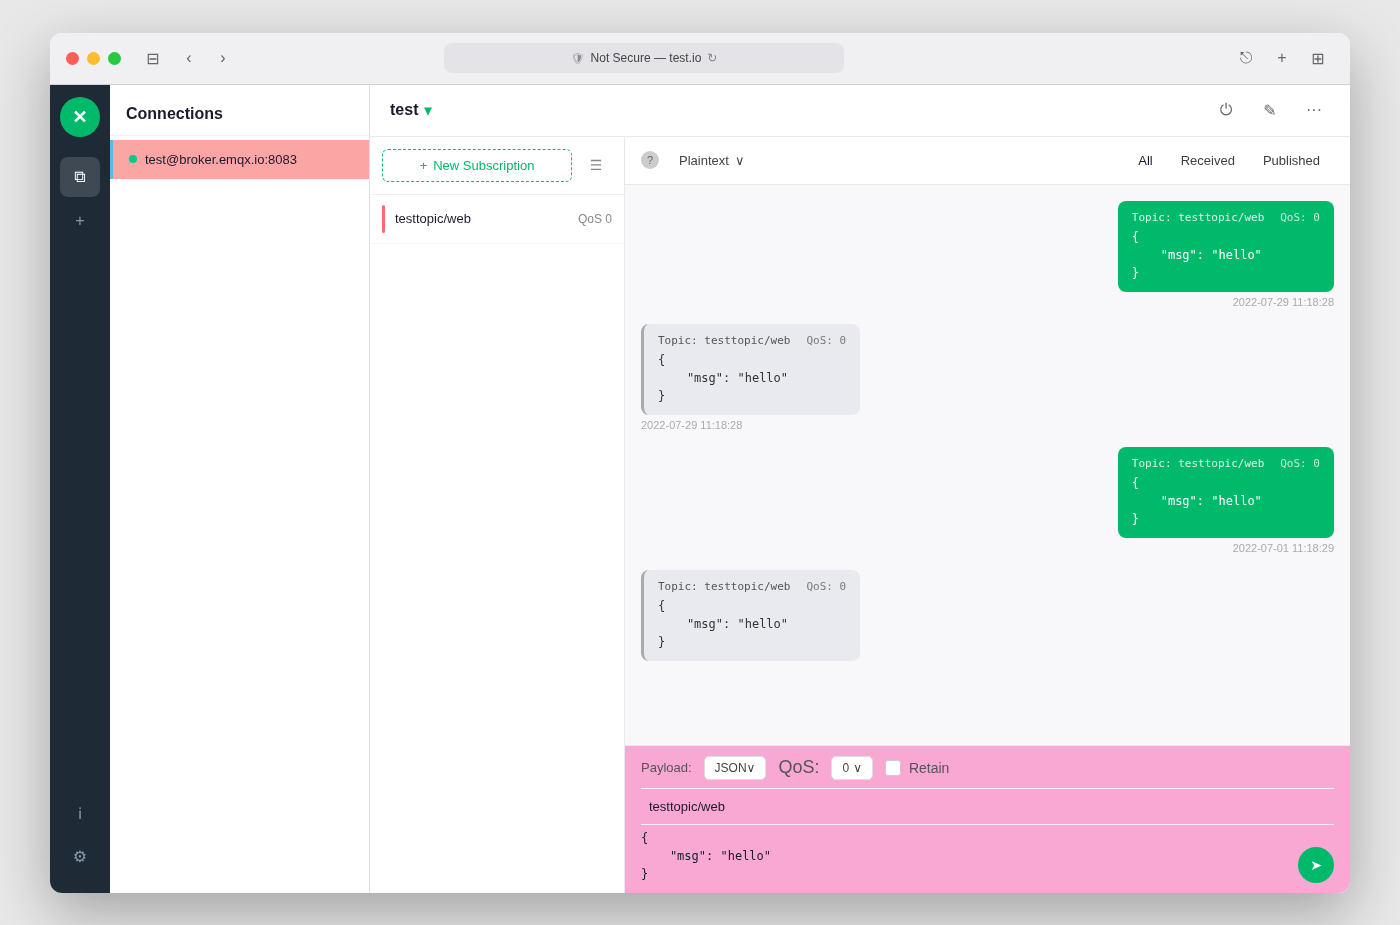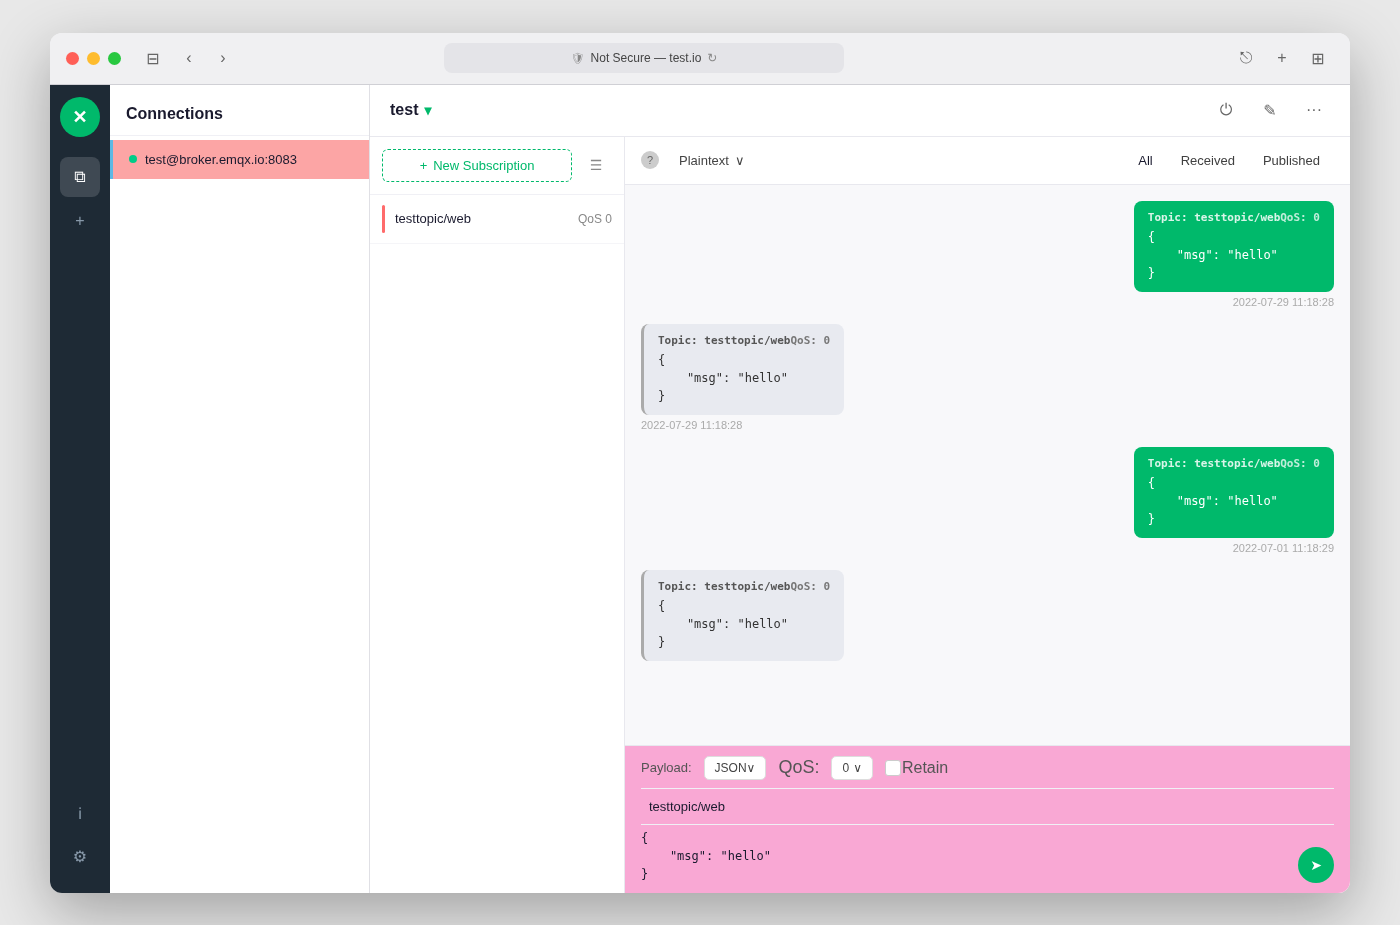--- a/index.html
+++ b/index.html
@@ -368,24 +368,24 @@
     .msg-bubble-sent {
       background: #00b96b;
       border-radius: 8px;
       padding: 10px 14px;
       font-size: 12px;
       color: #fff;
       font-family: monospace;
     }
     .msg-header-line {
       display: flex;
-      gap: 0;
+      gap: 16px;
       margin-bottom: 4px;
       font-size: 11px;
-      font-weight: 700;
+      font-weight: 400;
     }
     .msg-topic-label { color: #555; }
     .msg-topic-label-sent { color: rgba(255,255,255,0.85); }
     .msg-qos-label { color: #777; }
     .msg-qos-label-sent { color: rgba(255,255,255,0.75); }
     .msg-body {
       white-space: pre;
       line-height: 1.5;
     }
     .msg-timestamp {
@@ -438,22 +438,22 @@
       border: 1px solid #ddd;
       border-radius: 5px;
       background: #fff;
       font-size: 12px;
       color: #444;
       cursor: pointer;
     }
     .retain-check {
       display: flex;
       align-items: center;
-      gap: 1px;
-      font-size: 16px;
+      gap: 8px;
+      font-size: 14px;
       color: #555;
     }
     .retain-checkbox {
       width: 16px;
       height: 16px;
       border: 1.5px solid #ccc;
       border-radius: 3px;
       background: #fff;
       display: flex;
       align-items: center;

